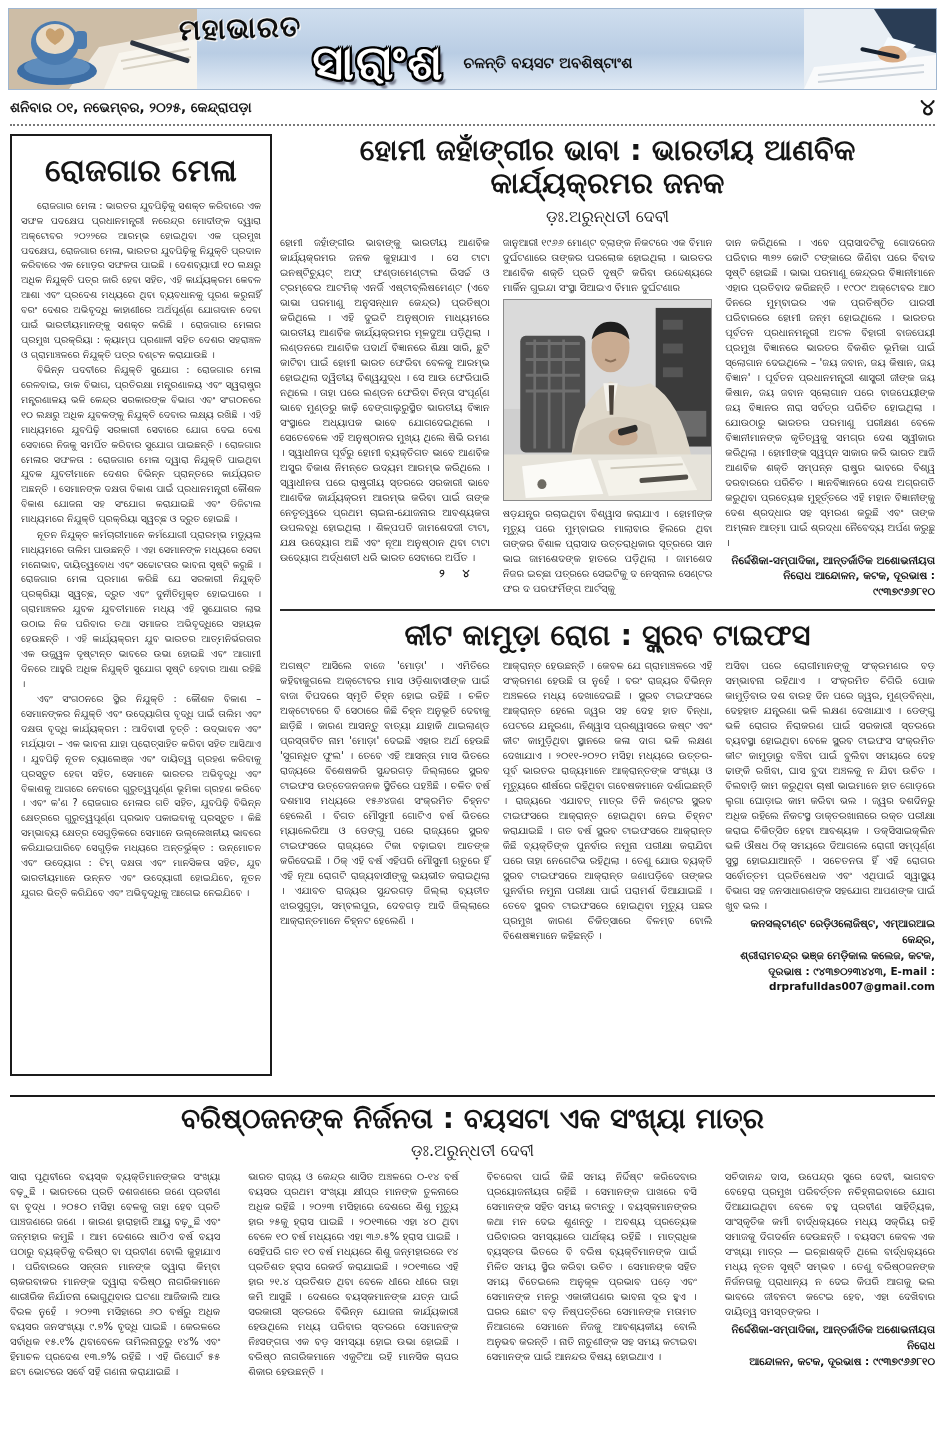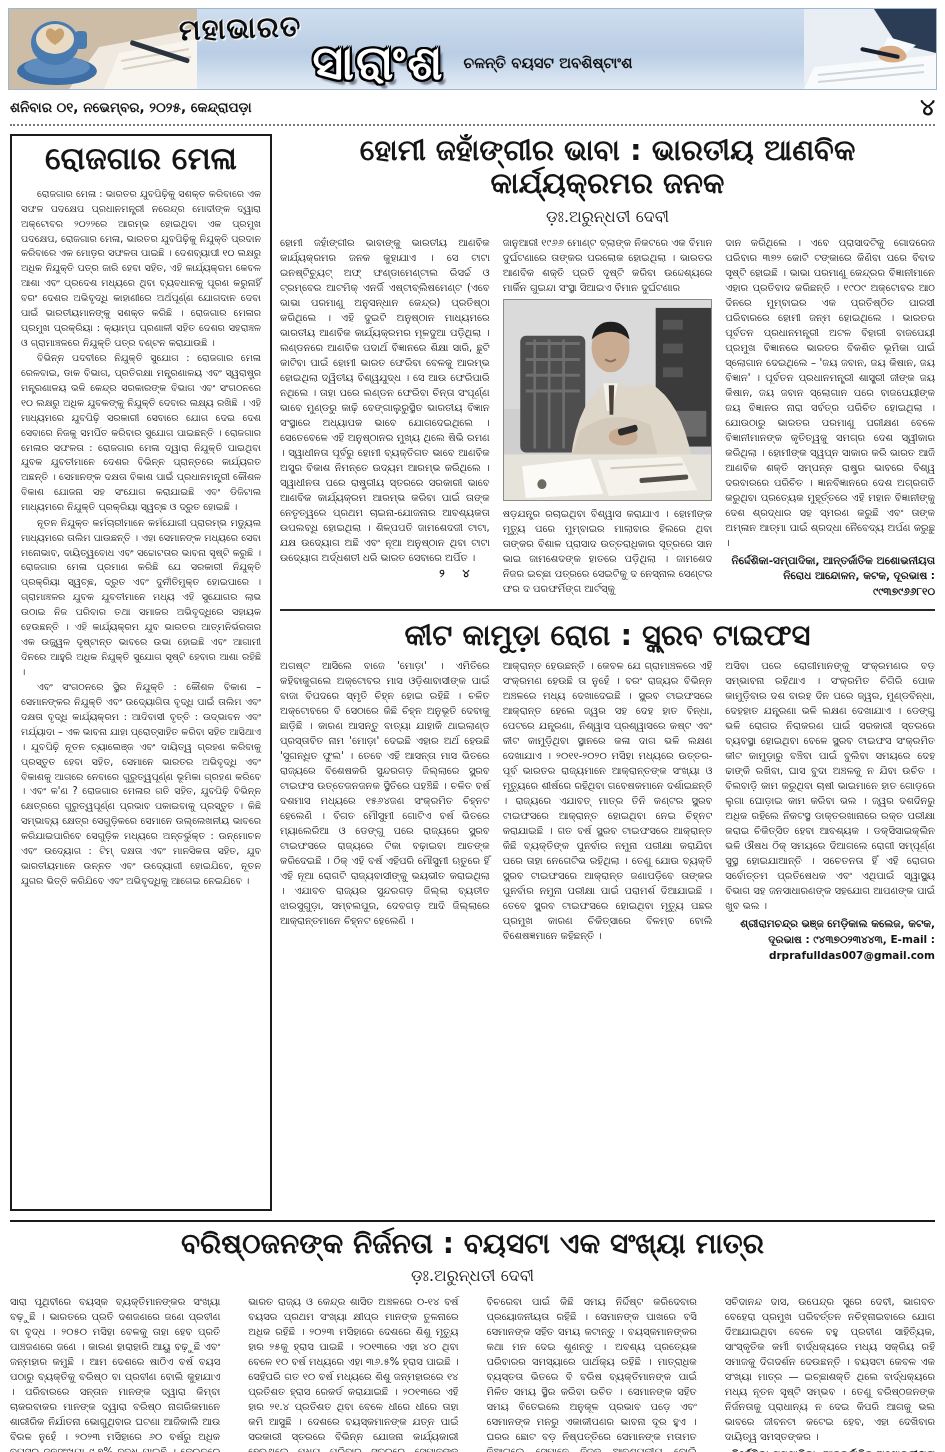--- a/index.html
+++ b/index.html
@@ -37,21 +37,21 @@
   .dateline-row {
     margin: 6px 10px 0 10px; display:flex; justify-content:space-between; align-items:center;
     border-bottom: 2px dotted #777; padding-bottom: 5px;
   }
   .dateline { font-size:13.5px; font-weight:bold; }
   .page-number { font-size:23px; font-weight:bold; line-height:1; }
   
   .main-row { display:flex; gap:8px; margin: 8px 10px 0 10px; }
   .box-article {
     width: 262px; flex: 0 0 262px; border: 2px solid #1b1b1b;
-    padding: 4px 9px; height: 1077px; overflow:hidden; background:#fff;
+    padding: 16px 9px; height: 942px; overflow:hidden; background:#fff;
   }
   .box-article h2 { font-size:31px; font-weight:800; text-align:center; margin: 0 0 10px 0; }
   .box-body p { font-size:9.6px; line-height:1.55; text-align:justify; text-indent:16px; margin-bottom:1px; }
   .right-col { flex:1; display:flex; flex-direction:column; overflow:hidden; }
   article h1 { font-size:29px; font-weight:800; text-align:center; line-height:1.15; margin: 0 0 6px 0; }
   .byline { text-align:center; font-size:16px; font-weight:normal; margin-bottom: 9px; }
   .cols { display:flex; gap:13px; }
   .col { flex:1; min-width:0; }
   .col p { font-size:10px; line-height:1.5; text-align:justify; margin:0; }
   .cont-mark { display:flex; justify-content:flex-end; gap:18px; font-size:11px; font-weight:bold; padding-right:20px; margin-top:2px; }
@@ -191,20 +191,21 @@
         <div class="cols tall">
           <div class="col">
             <p>ଅଗଷ୍ଟ ଆସିଲେ ବାଜେ 'ମୋଡ଼ା' । ଏମିତିରେ କହିବାକୁଗଲେ ଅକ୍ଟୋବର ମାସ ଓଡ଼ିଶାବାସୀଙ୍କ ପାଇଁ ବାଜା ବିପଦରେ ସ୍ମୃତି ଚିହ୍ନ ହୋଇ ରହିଛି । ଚଳିତ ଅକ୍ଟୋବରେ ବି ସେଠାରେ କିଛି ଚିହ୍ନ ଅନୁଭୂତି ଦେବାକୁ ଛାଡ଼ିଛି । କାରଣ ଆସନ୍ତୁ ବାତ୍ୟା ଯାହାକି ଥାଇଲାଣ୍ଡ ପ୍ରସ୍ତାବିତ ନାମ 'ମୋଡ଼ା' ଦେଇଛି ଏହାର ଅର୍ଥ ହେଉଛି 'ସୁଗନ୍ଧିତ ଫୁଲ' । ତେବେ ଏହି ଆସନ୍ତା ମାସ ଭିତରେ ରାଜ୍ୟରେ ବିଶେଷକରି ସୁନ୍ଦରଗଡ଼ ଜିଲ୍ଲାରେ ସ୍କ୍ରବ ଟାଇଫସ ଉତ୍ତେଜନଜନକ ସ୍ଥିତିରେ ପହଞ୍ଚିଛି । ଚଳିତ ବର୍ଷ ଦଶମାସ ମଧ୍ୟରେ ୧୫୬୪ଜଣ ସଂକ୍ରମିତ ଚିହ୍ନଟ ହେଲେଣି । ବିଗତ ମୌସୁମୀ ଗୋଟିଏ ବର୍ଷ ଭିତରେ ମ୍ୟାଲେରିଆ ଓ ଡେଙ୍ଗୁ ପରେ ରାଜ୍ୟରେ ସ୍କ୍ରବ ଟାଇଫସରେ ରାଜ୍ୟରେ ଟିକା ବଢ଼ାଇବା ଆତଙ୍କ କରିଦେଇଛି । ଠିକ୍ ଏହି ବର୍ଷ ଏହିପରି ମୌସୁମୀ ଋତୁରେ ହିଁ ଏହି ନୂଆ ରୋଗଟି ରାଜ୍ୟବାସୀଙ୍କୁ ଭୟଭୀତ କରାଇଥିଲା । ଏଯାବତ ରାଜ୍ୟର ସୁନ୍ଦରଗଡ଼ ଜିଲ୍ଲା ବ୍ୟତୀତ ଝାରସୁଗୁଡ଼ା, ସମ୍ବଲପୁର, ଦେବଗଡ଼ ଆଦି ଜିଲ୍ଲାରେ ଆକ୍ରାନ୍ତମାନେ ଚିହ୍ନଟ ହେଲେଣି ।</p>
           </div>
           <div class="col">
             <p>ଆକ୍ରାନ୍ତ ହେଉଛନ୍ତି । କେବଳ ଯେ ଗ୍ରାମାଞ୍ଚଳରେ ଏହି ସଂକ୍ରମଣ ହେଉଛି ତା ନୁହେଁ । ବରଂ ରାଜ୍ୟର ବିଭିନ୍ନ ଅଞ୍ଚଳରେ ମଧ୍ୟ ଦେଖାଦେଇଛି । ସ୍କ୍ରବ ଟାଇଫସରେ ଆକ୍ରାନ୍ତ ହେଲେ ଜ୍ୱର ସହ ଦେହ ହାତ ବିନ୍ଧା, ପେଟରେ ଯନ୍ତ୍ରଣା, ନିଶ୍ୱାସ ପ୍ରଶ୍ୱାସରେ କଷ୍ଟ ଏବଂ କୀଟ କାମୁଡ଼ିଥିବା ସ୍ଥାନରେ କଳା ଦାଗ ଭଳି ଲକ୍ଷଣ ଦେଖାଯାଏ । ୨୦୧୧-୨୦୨୦ ମସିହା ମଧ୍ୟରେ ଉତ୍ତର-ପୂର୍ବ ଭାରତର ରାଜ୍ୟମାନେ ଆକ୍ରାନ୍ତଙ୍କ ସଂଖ୍ୟା ଓ ମୃତ୍ୟୁରେ ଶୀର୍ଷରେ ରହିଥିବା ଗବେଷକମାନେ ଦର୍ଶାଇଛନ୍ତି । ରାଜ୍ୟରେ ଏଯାବତ୍ ମାତ୍ର ତିନି କଣ୍ଟର ସ୍କ୍ରବ ଟାଇଫସରେ ଆକ୍ରାନ୍ତ ହୋଇଥିବା ନେଇ ଚିହ୍ନଟ କରାଯାଇଛି । ଗତ ବର୍ଷ ସ୍କ୍ରବ ଟାଇଫସରେ ଆକ୍ରାନ୍ତ କିଛି ବ୍ୟକ୍ତିଙ୍କ ପୁନର୍ବାର ନମୁନା ପରୀକ୍ଷା କରାଯିବା ପରେ ତାହା ନେଗେଟିଭ ରହିଥିଲା । ତେଣୁ ଯୋଉ ବ୍ୟକ୍ତି ସ୍କ୍ରବ ଟାଇଫସରେ ଆକ୍ରାନ୍ତ ଜଣାପଡ଼ିବେ ତାଙ୍କର ପୁନର୍ବାର ନମୁନା ପରୀକ୍ଷା ପାଇଁ ପରାମର୍ଶ ଦିଆଯାଇଛି । ତେବେ ସ୍କ୍ରବ ଟାଇଫସରେ ହୋଇଥିବା ମୃତ୍ୟୁ ପଛର ପ୍ରମୁଖ କାରଣ ଚିକିତ୍ସାରେ ବିଳମ୍ବ ବୋଲି ବିଶେଷଜ୍ଞମାନେ କହିଛନ୍ତି ।</p>
           </div>
           <div class="col">
             <p>ଅସିବା ପରେ ରୋଗୀମାନଙ୍କୁ ସଂକ୍ରମଣର ବଡ଼ ସମ୍ଭାବନା ରହିଥାଏ । ସଂକ୍ରମିତ ଚିଗିରି ପୋକ କାମୁଡ଼ିବାର ଦଶ ବାରହ ଦିନ ପରେ ଜ୍ୱର, ମୁଣ୍ଡବିନ୍ଧା, ଦେହହାତ ଯନ୍ତ୍ରଣା ଭଳି ଲକ୍ଷଣ ଦେଖାଯାଏ । ଡେଙ୍ଗୁ ଭଳି ରୋଗର ନିରାକରଣ ପାଇଁ ସରକାରୀ ସ୍ତରରେ ବ୍ୟବସ୍ଥା ହୋଇଥିବା ବେଳେ ସ୍କ୍ରବ ଟାଇଫସ ସଂକ୍ରମିତ କୀଟ କାମୁଡ଼ାରୁ ବଞ୍ଚିବା ପାଇଁ ବୁଲିବା ସମୟରେ ଦେହ ଢାଙ୍କି ରଖିବା, ଘାସ ବୁଦା ଅଞ୍ଚଳକୁ ନ ଯିବା ଉଚିତ । ବିଲବାଡ଼ି କାମ କରୁଥିବା ଚାଷୀ ଭାଇମାନେ ହାତ ଗୋଡ଼ରେ ଲୁଗା ଘୋଡ଼ାଇ କାମ କରିବା ଭଲ । ଜ୍ୱର ଦଶଦିନରୁ ଅଧିକ ରହିଲେ ନିକଟସ୍ଥ ଡାକ୍ତରଖାନାରେ ରକ୍ତ ପରୀକ୍ଷା କରାଇ ଚିକିତ୍ସିତ ହେବା ଆବଶ୍ୟକ । ଡକ୍ସିସାଇକ୍ଲିନ ଭଳି ଔଷଧ ଠିକ୍ ସମୟରେ ଦିଆଗଲେ ରୋଗୀ ସମ୍ପୂର୍ଣ୍ଣ ସୁସ୍ଥ ହୋଇଯାଆନ୍ତି । ସଚେତନତା ହିଁ ଏହି ରୋଗର ସର୍ବୋତ୍ତମ ପ୍ରତିଷେଧକ ଏବଂ ଏଥିପାଇଁ ସ୍ୱାସ୍ଥ୍ୟ ବିଭାଗ ସହ ଜନସାଧାରଣଙ୍କ ସହଯୋଗ ଆପଣଙ୍କ ପାଇଁ ଖୁବ ଭଲ ।</p>
             <div class="art-footer email-line">
+                <p>କନସଲ୍ଟାଣ୍ଟ ରେଡ଼ିଓଲୋଜିଷ୍ଟ, ଏମ୍ଆରଆଇ କେନ୍ଦ୍ର,</p>
                 <p>ଶ୍ରୀରାମଚନ୍ଦ୍ର ଭଞ୍ଜ ମେଡ଼ିକାଲ କଲେଜ, କଟକ,</p>
                 <p>ଦୂରଭାଷ : ୯୪୩୭୦୨୩୪୪୩, E-mail :</p>
                 <p>drprafulldas007@gmail.com</p>
               </div>
           </div>
         </div>
       </article>
 
     </section>
   </div>

